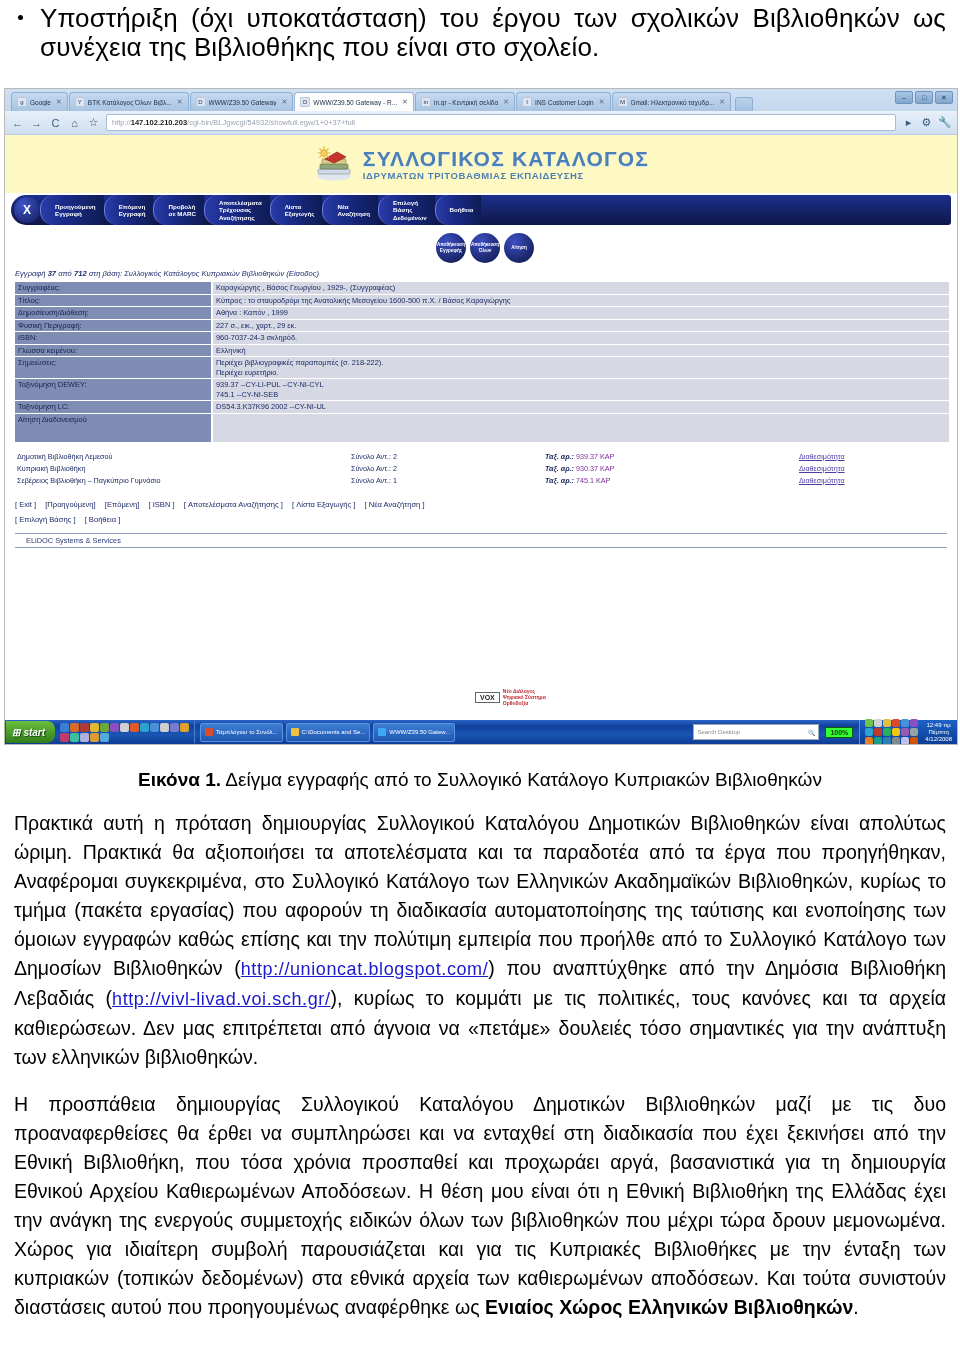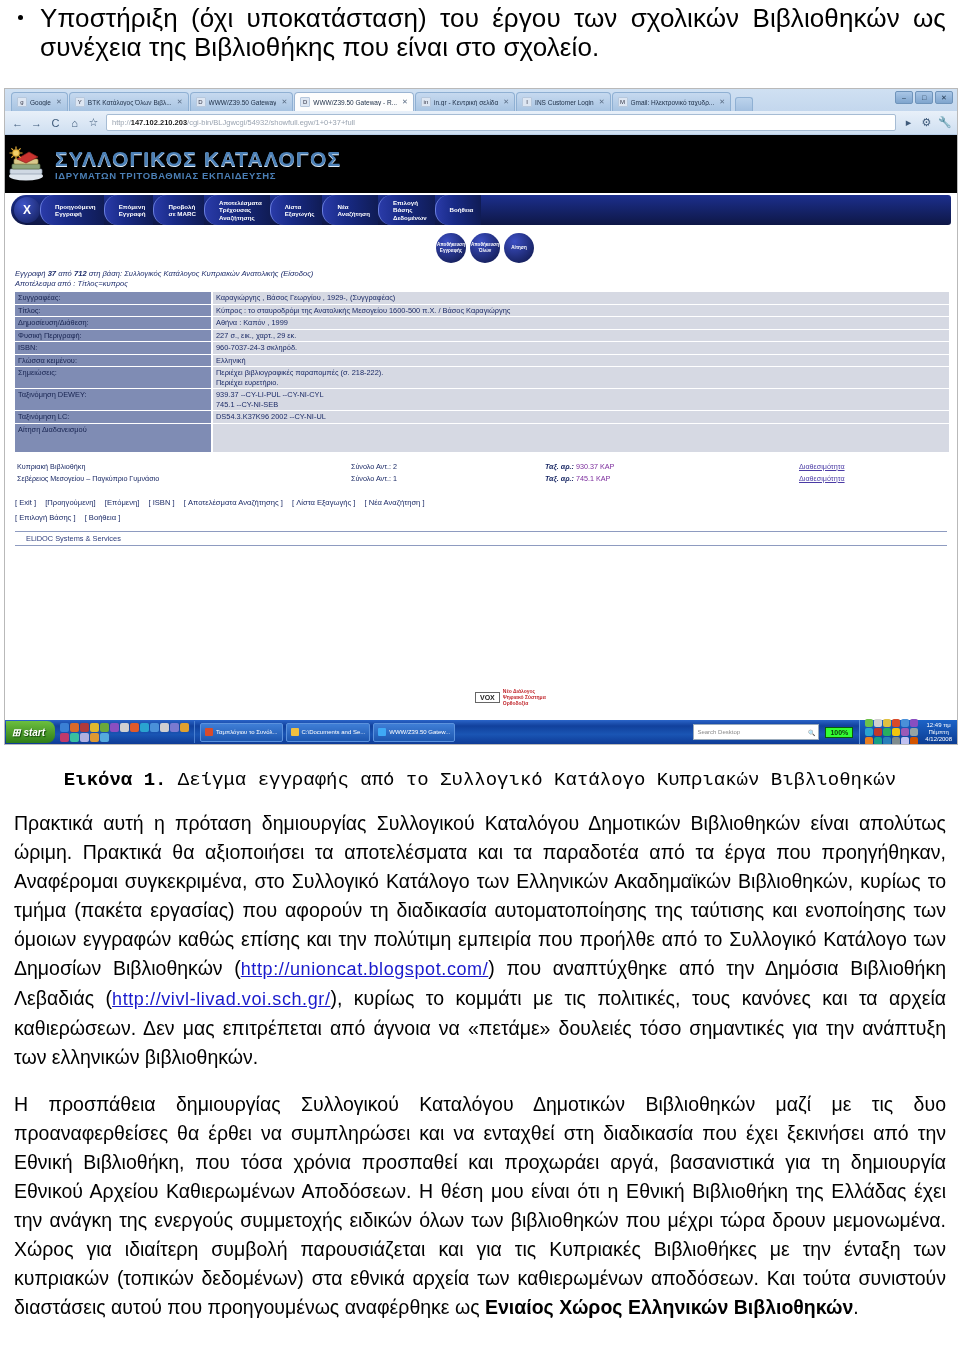--- a/index.html
+++ b/index.html
@@ -167,21 +167,22 @@
     top: 46px; left: 0; right: 0; bottom: 24px;
     background: #ffffff;
     overflow: hidden;
   }
 
   
   .site-head {
     height: 58px;
     display: flex;
     align-items: center;
-    background: #000000;
+    justify-content: center;
+    background: #fef9c3;
   }
   .logo-wrap { display: flex; align-items: center; gap: 8px; }
   .logo-art { width: 42px; height: 38px; position: relative; }
   .logo-txt { line-height: 1; }
   .logo-main {
     font-size: 21px;
     letter-spacing: 1.2px;
     color: #4b7fb5;
     font-weight: bold;
     font-family: "Liberation Sans", sans-serif;
@@ -430,21 +431,20 @@
   .trayicons { display: flex; flex-wrap: wrap; width: 56px; gap: 1px; }
   .trayicons i { width: 8px; height: 8px; border-radius: 2px; display: block; }
   .clock { font-size: 6px; line-height: 7px; text-align: center; }
 
   
   .caption {
     text-align: center;
     font-size: 19px;
     margin: 22px 10px 0 10px;
     line-height: 26px;
-    font-family: Liberation Mono, monospace;
   }
   .caption b { font-weight: bold; }
 
   .body-text {
     margin: 16px 14px 0 14px;
     font-size: 19.5px;
     line-height: 29px;
     text-align: justify;
   }
   .body-text p { margin: 0 0 18px 0; }
@@ -604,23 +604,22 @@
           <span style="white-space:pre-line">Αποθήκευση
 Όλων</span>
         </div>
         <div class="circ">
           <span style="white-space:pre-line">Αίτηση</span>
         </div>
       </div>
 
       <div class="rec-meta">
         <div>
-          <span>Εγγραφή </span><b>37</b><span> από </span><b>712</b><span> στη βάση: Συλλογικός Κατάλογος Κυπριακών Ανατολικής (Είσοδος)</span>
-        </div>
-        <div>Αποτέλεσμα από : Τίτλος=κυπρος</div>
+          <span>Εγγραφή </span><b>37</b><span> από </span><b>712</b><span> στη βάση: Συλλογικός Κατάλογος Κυπριακών Βιβλιοθηκών (Είσοδος)</span>
+        </div>
       </div>
 
       <table class="rec-table">
         <tbody>
           <tr>
             <td class="lbl">Συγγραφέας:</td>
             <td class="val">Καραγιώργης , Βάσος Γεωργίου , 1929-, (Συγγραφέας)</td>
           </tr>
           <tr>
             <td class="lbl">Τίτλος:</td>
@@ -668,27 +667,33 @@
         <div class="vtxt">
           <div>Νέο Διάλογος</div>
           <div>Ψηφιακό Σύστημα</div>
           <div>Ορθοδοξία</div>
         </div>
       </div>
 
       <table class="holdings">
         <tbody>
           <tr>
+            <td class="h-lib">Δημοτική Βιβλιοθήκη Λεμεσού</td>
+            <td class="h-cnt"><span>Σύνολο Αντ.:</span> <span>2</span></td>
+            <td class="h-call"><b>Ταξ. αρ.:</b> <i>939.37 KAP</i></td>
+            <td class="h-avail">Διαθεσιμότητα</td>
+          </tr>
+          <tr>
             <td class="h-lib">Κυπριακή Βιβλιοθήκη</td>
             <td class="h-cnt"><span>Σύνολο Αντ.:</span> <span>2</span></td>
             <td class="h-call"><b>Ταξ. αρ.:</b> <i>930.37 KAP</i></td>
             <td class="h-avail">Διαθεσιμότητα</td>
           </tr>
           <tr>
-            <td class="h-lib">Σεβέρειος Μεσογείου – Παγκύπριο Γυμνάσιο</td>
+            <td class="h-lib">Σεβέρειος Βιβλιοθήκη – Παγκύπριο Γυμνάσιο</td>
             <td class="h-cnt"><span>Σύνολο Αντ.:</span> <span>1</span></td>
             <td class="h-call"><b>Ταξ. αρ.:</b> <i>745.1 ΚΑΡ</i></td>
             <td class="h-avail">Διαθεσιμότητα</td>
           </tr>
         </tbody>
       </table>
 
       <div class="footlinks">
         <div>
           <span>[ Exit ]</span>

